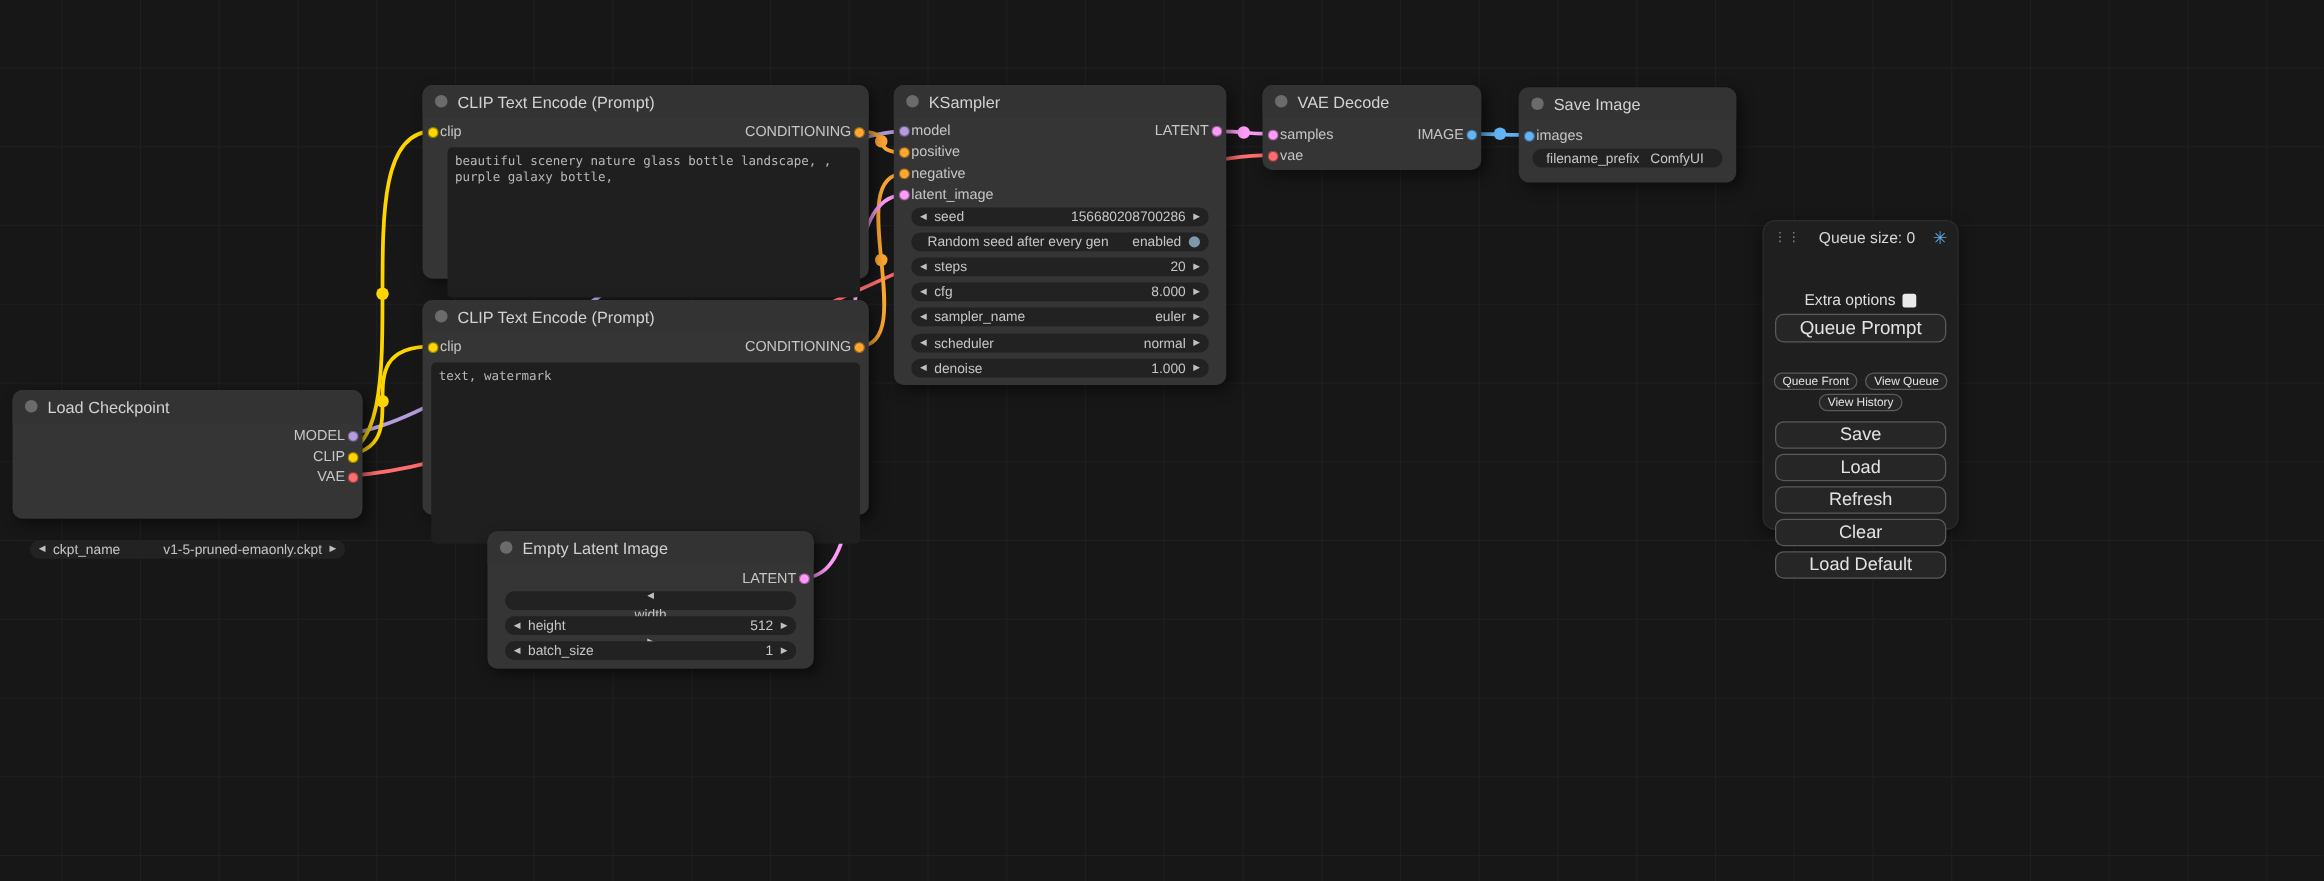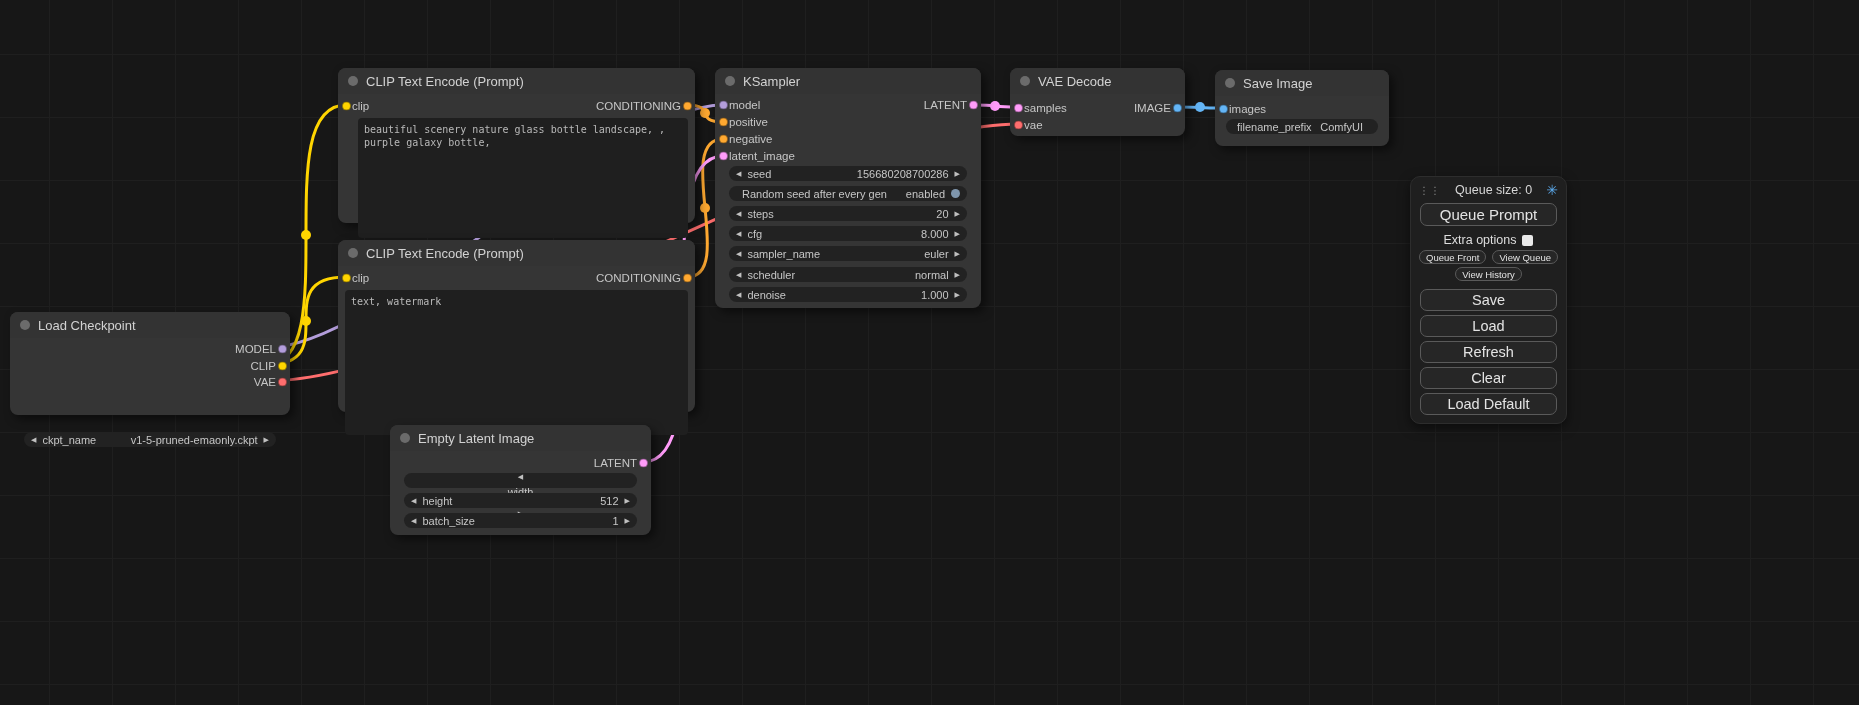--- a/index.html
+++ b/index.html
@@ -25,21 +25,21 @@
   .wlabel{flex:0 0 auto;}
   .wvalue{flex:1 1 auto;text-align:right;overflow:hidden;}
   .toggle-dot{width:9px;height:9px;border-radius:50%;flex:0 0 auto;}
   .textbox{position:absolute;background:#1f1f1f;border-radius:4px;padding:5px 6px;box-sizing:border-box;font-family:"DejaVu Sans Mono",monospace;font-size:10px;line-height:13px;color:#b9b9b9;white-space:pre-wrap;overflow:hidden;}
 
   .menu{position:absolute;left:1410px;top:176px;width:157px;height:248px;background:#1f1f1f;border:1px solid #2d2d2d;border-radius:10px;box-shadow:0 4px 12px rgba(0,0,0,.5);box-sizing:border-box;}
   .menu-header{position:absolute;top:5px;left:8px;right:8px;height:16px;display:flex;align-items:center;}
   .drag-handle{color:#8a8a8a;font-size:10px;letter-spacing:1px;}
   .queue-size{flex:1;text-align:center;color:#d6d6d6;font-size:12.5px;}
   .gear{font-size:14px;line-height:1;}
-  .btn{background:#262626;border:1px solid #5a5a5a;border-radius:7px;color:#e3e3e3;display:flex;align-items:center;justify-content:center;cursor:pointer;box-sizing:border-box;}
+  .btn{background:#262626;border:1px solid #5a5a5a;border-radius:7px;color:#e3e3e3;display:flex;align-items:center;justify-content:center;cursor:pointer;box-sizing:border-box;margin-top:48px;}
   .btn.big{position:absolute;left:9px;right:9px;height:22px;font-size:14.5px;}
   .btn.queue{height:23px;font-size:15px;}
   .btn.small{font-size:9.5px;height:14px;padding:0 6px;border-radius:8px;}
   .extra-row{position:absolute;top:56px;left:0;right:0;height:14px;display:flex;align-items:center;justify-content:center;gap:6px;color:#dddddd;font-size:12.5px;}
   .checkbox{width:11px;height:11px;background:#e9e9e9;border-radius:2px;}
   .small-row{position:absolute;top:73px;left:8px;right:8px;display:flex;justify-content:space-between;}
   .history-row{position:absolute;top:90px;left:0;right:0;display:flex;justify-content:center;}
 </style>
 </head>
 <body>

